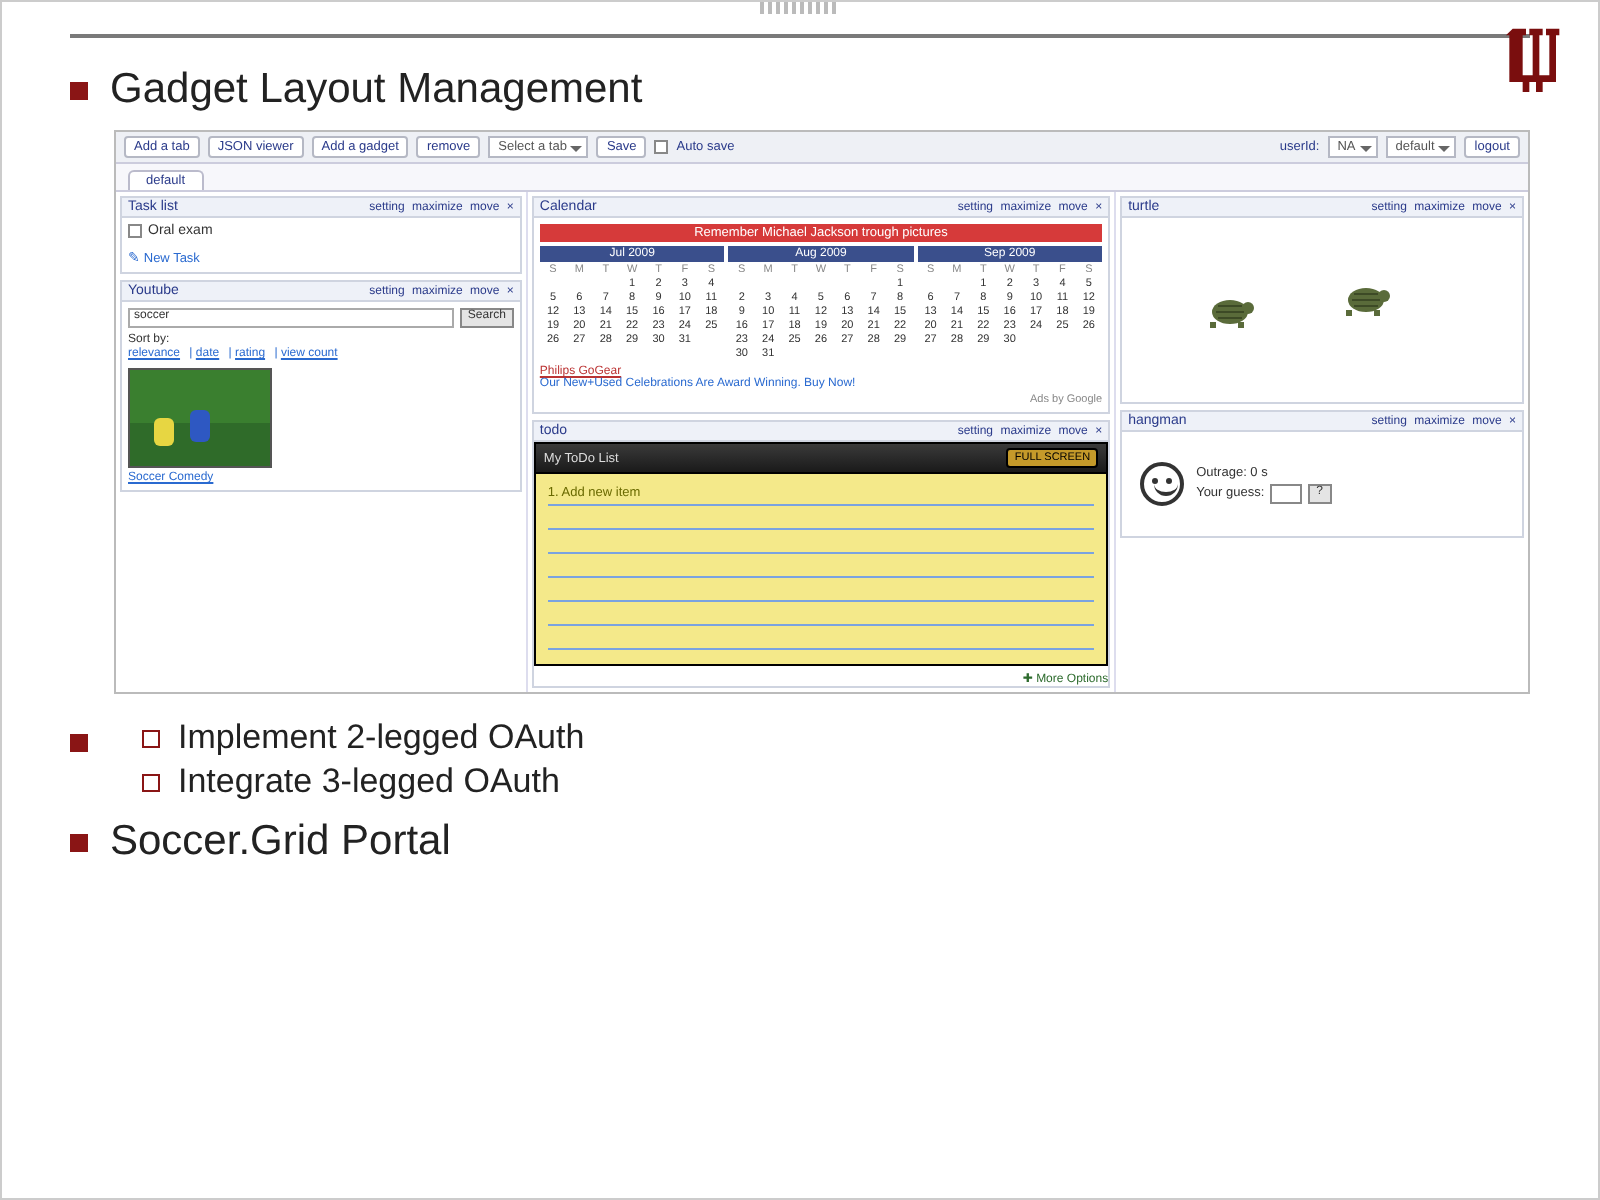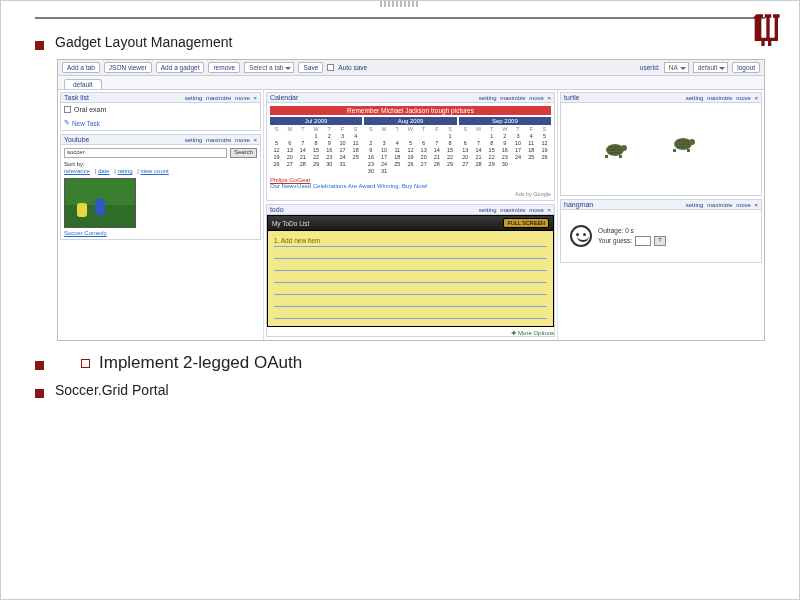--- a/index.html
+++ b/index.html
@@ -41,25 +41,25 @@
   ul.top { list-style: none; padding-left: 20px; }
   ul.top > li { position: relative; margin: 4px 0 8px 0; }
   ul.top > li::before {
     content: "";
     position: absolute;
     left: -20px; top: 8px;
     width: 9px; height: 9px;
     background: #8a1515;
   }
   ul.top > li > .li-label {
-    font-size: 14px;
+    font-size: 21px;
     color: #222;
   }
   ul.sub { list-style: none; padding-left: 30px; margin-top: 4px; }
-  ul.sub > li { position: relative; margin: 2px 14px; font-size: 17px; color: #222; }
+  ul.sub > li { position: relative; margin: 2px 4px; font-size: 17px; color: #222; }
   ul.sub > li::before {
     content: "";
     position: absolute;
     left: -18px; top: 6px;
     width: 7px; height: 7px;
     border: 1px solid #8a1515;
     background: #fff;
   }
   
   .embed {
@@ -626,20 +626,21 @@
               </div>
             </div>
           </div>
         </div>
       </div>
     </li>
 
     <li>
       <ul class="sub">
         <li><span>Implement 2-legged OAuth</span></li>
+        <li><span>Integrate 3-legged OAuth</span></li>
       </ul>
     </li>
 
     <li>
       <span class="li-label">Soccer.Grid Portal</span>
     </li>
   </ul>
 
 </div>
 

